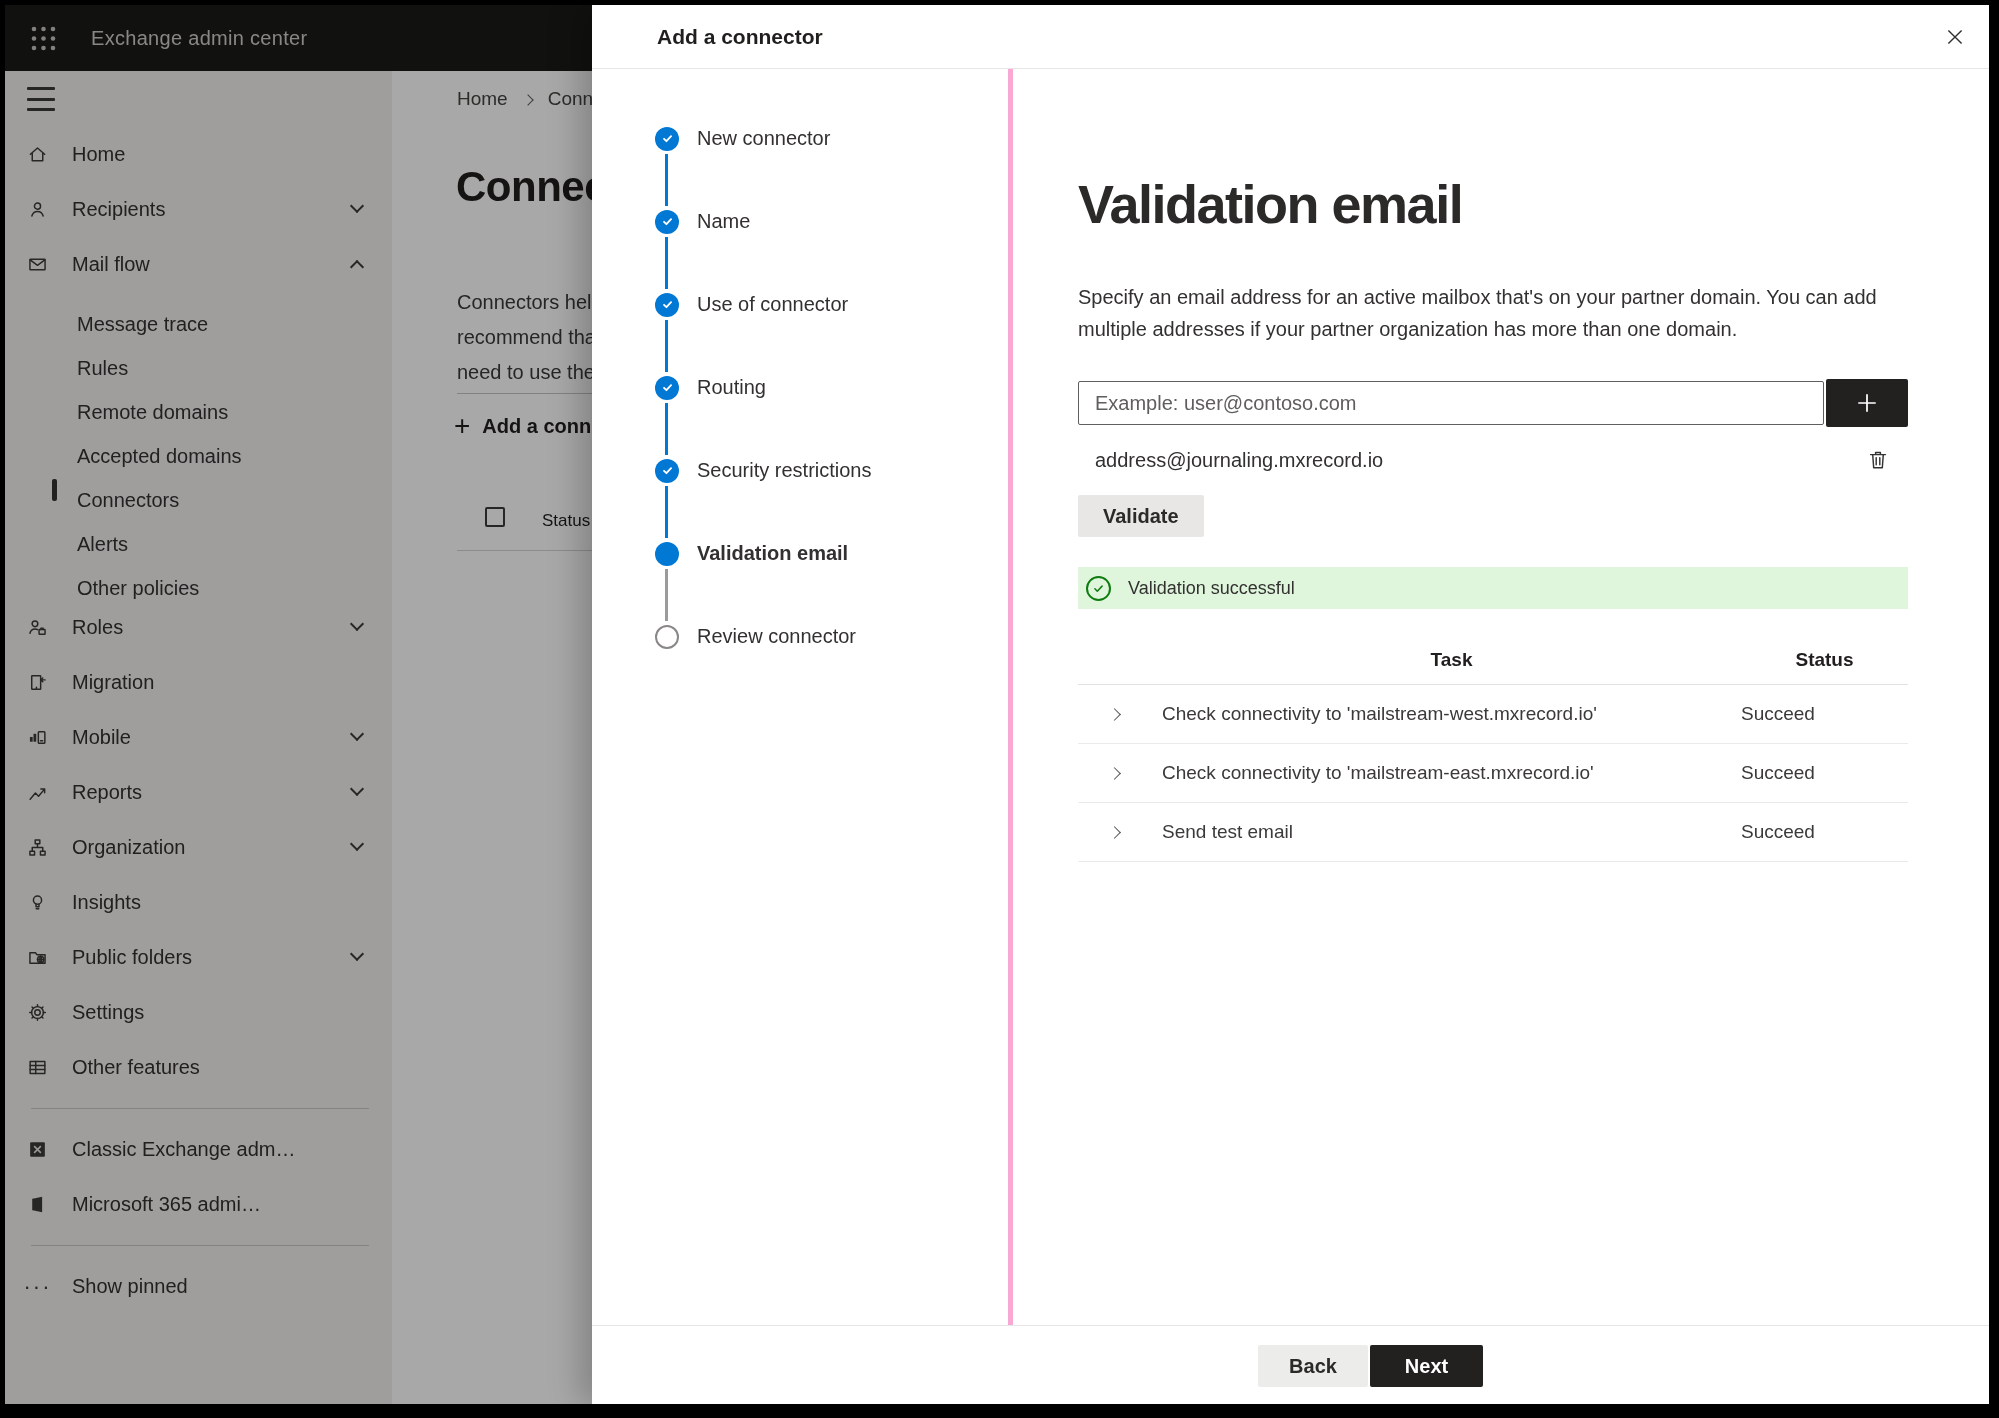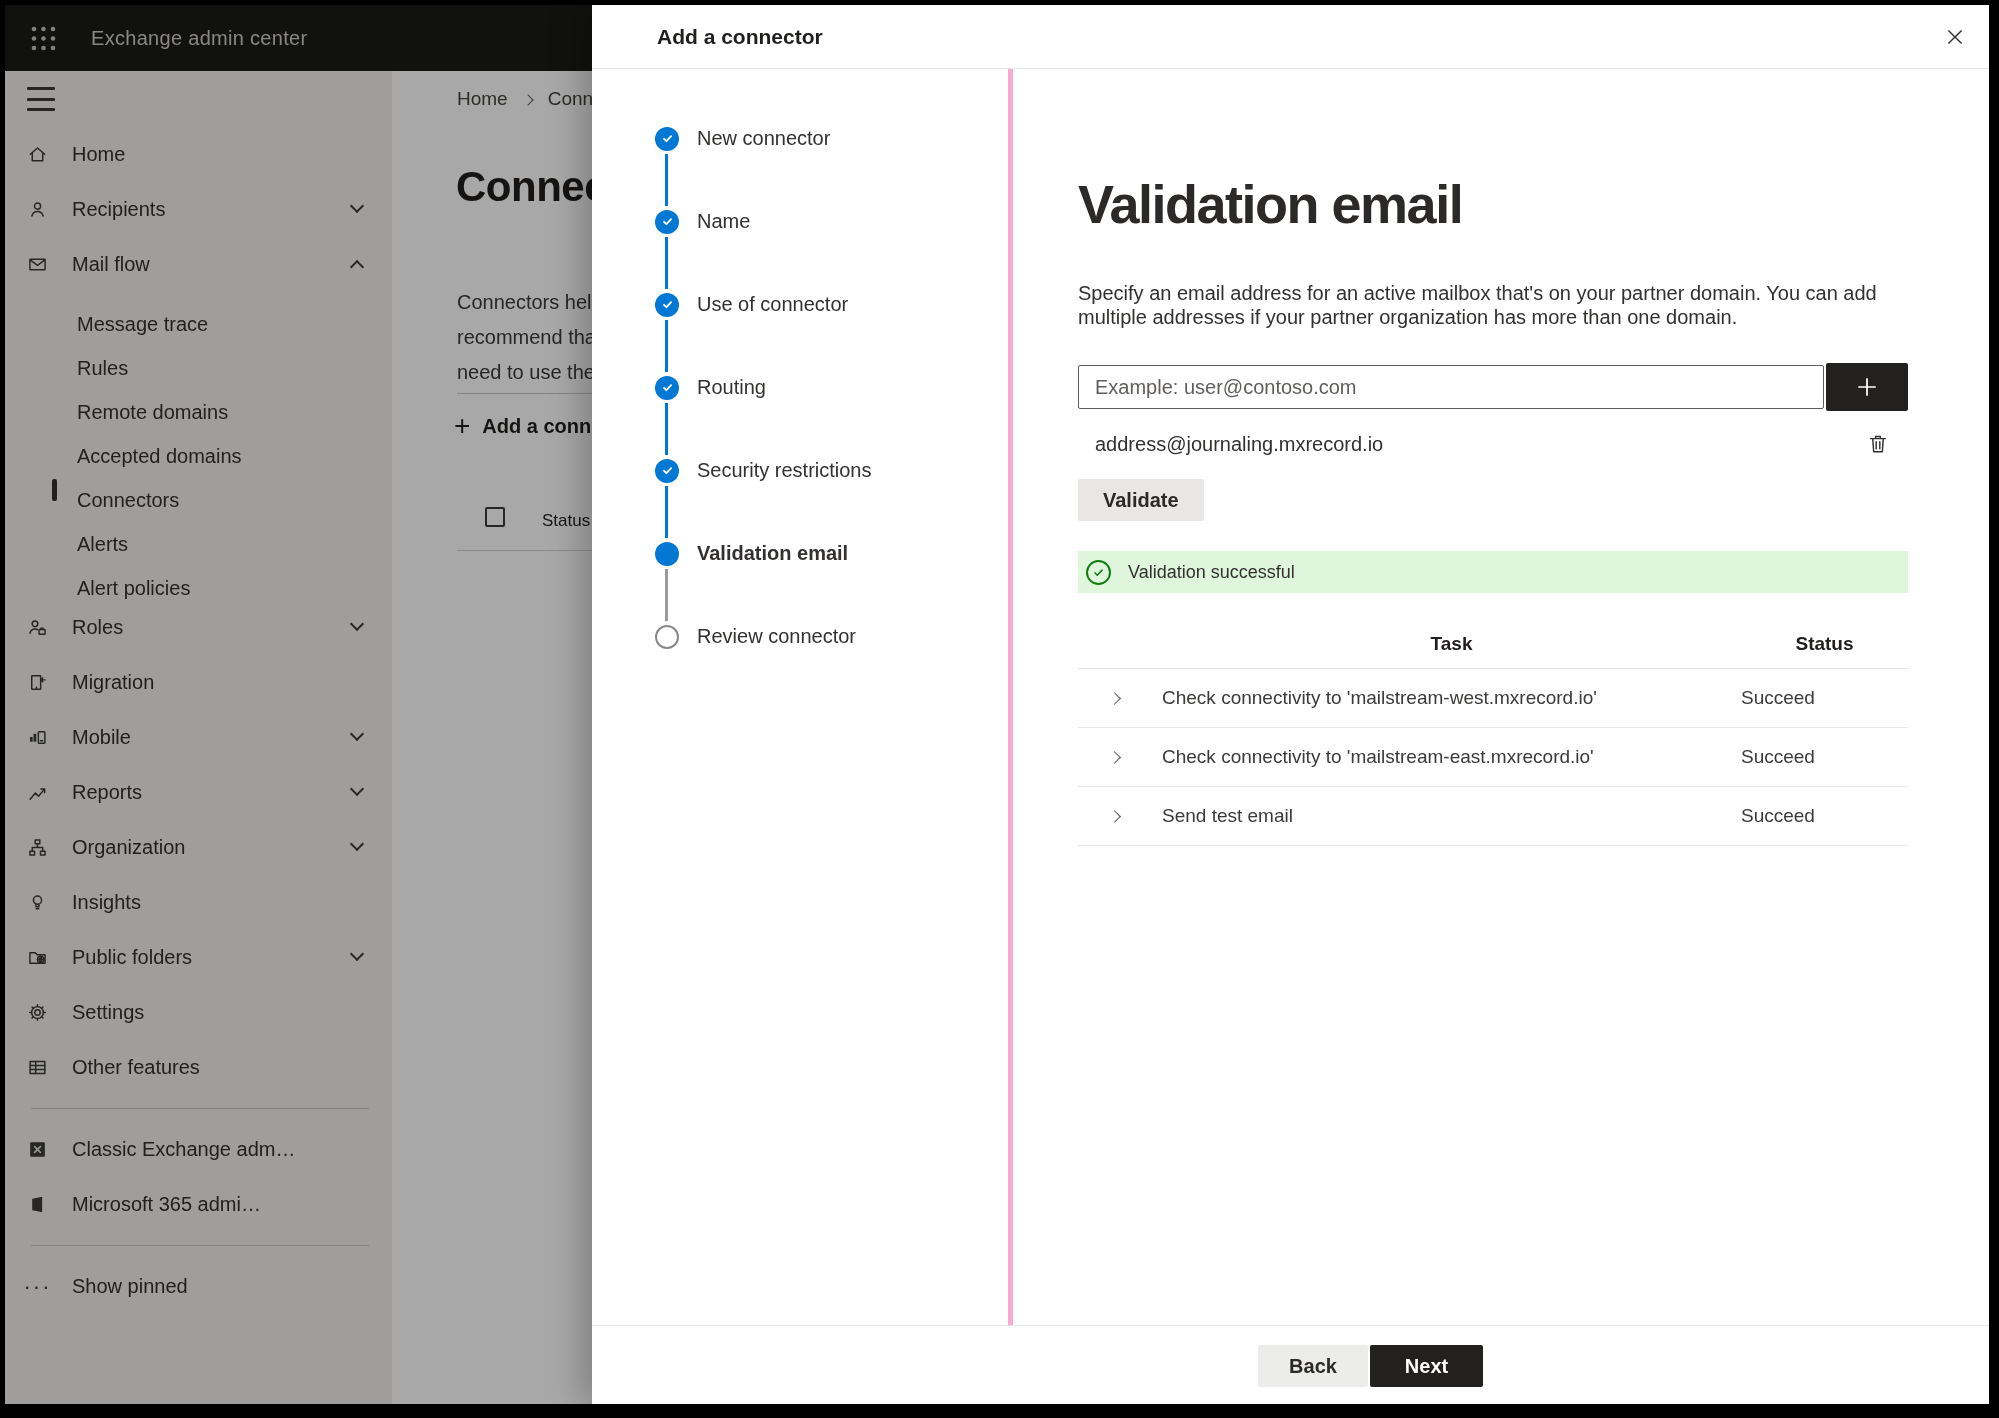--- a/index.html
+++ b/index.html
@@ -61,21 +61,21 @@
   .step.done .dot, .step.current .dot { background:#0078d4; }
   .step.todo .dot { background:#fff; border:2px solid #8a8886; }
   .step .lbl { margin-left:18px; font-size:20px; color:#323130; white-space:nowrap; }
   .step.current .lbl { font-weight:700; }
   .step + .step::before { content:""; position:absolute; left:73px; top:-26px; width:3px; height:52px; background:#0078d4; }
   .step.todo::before { background:#9d9b99; }
 
   
   .main { flex:1; padding:0 81px 0 65px; position:relative; }
   .main-title { margin-top:104px; font-size:54px; font-weight:700; color:#2b2a29; letter-spacing:-1.5px; }
-  .desc { margin-top:46px; font-size:20px; line-height:24px; color:#323130; max-width:845px; }
+  .desc { margin-top:46px; font-size:20px; line-height:32px; color:#323130; max-width:845px; }
   .input-row { margin-top:34px; display:flex; align-items:center; }
   .email-input { flex:1; height:44px; border:1.5px solid #605e5c; border-radius:2px; padding:0 16px; font-size:20px; color:#323130; font-family:"Liberation Sans", sans-serif; outline:none; background:#fff; }
   .email-input::placeholder { color:#605e5c; }
   .plus-btn { width:82px; height:48px; margin-left:2px; background:#222120; border:none; border-radius:2px; display:flex; align-items:center; justify-content:center; cursor:pointer; }
   .address-row { margin-top:12px; height:42px; display:flex; align-items:center; justify-content:space-between; padding:0 14px 0 17px; }
   .addr { font-size:20px; color:#323130; }
   .trash-btn { width:32px; height:32px; border:none; background:transparent; display:flex; align-items:center; justify-content:center; cursor:pointer; }
   .validate-btn { margin-top:14px; height:42px; padding:0 25px; background:#e9e7e5; border:none; border-radius:2px; font-size:20px; font-weight:700; color:#2b2a29; font-family:"Liberation Sans", sans-serif; cursor:pointer; }
   .banner { margin-top:30px; height:42px; background:#dff6dd; display:flex; align-items:center; padding-left:8px; gap:17px; }
   .banner-ico { width:25px; height:25px; border:2px solid #107c10; border-radius:50%; display:flex; align-items:center; justify-content:center; flex:0 0 25px; }
@@ -171,21 +171,21 @@
       <div class="nav-sub">
           <span>Accepted domains</span>
         </div>
       <div class="nav-sub selected">
           <span>Connectors</span>
         </div>
       <div class="nav-sub">
           <span>Alerts</span>
         </div>
       <div class="nav-sub">
-          <span>Alert policies</span>
+          <span>Other policies</span>
         </div>
 
       <div class="nav-item">
         <span class="ic-box">
             <svg class="ic" width="21" height="21" viewBox="0 0 20 20">
               <circle cx="7.6" cy="6.5" r="2.7"></circle>
               <path d="M2.8 15.5 C3.5 12.8 5.4 11.5 7.6 11.5 C8.6 11.5 9.5 11.7 10.2 12.1"></path>
               <rect x="11.5" y="11.8" width="5.7" height="4.6" rx=".5"></rect>
               <path d="M13.2 11.8 V10.6 H15.4 V11.8"></path>
             </svg>

